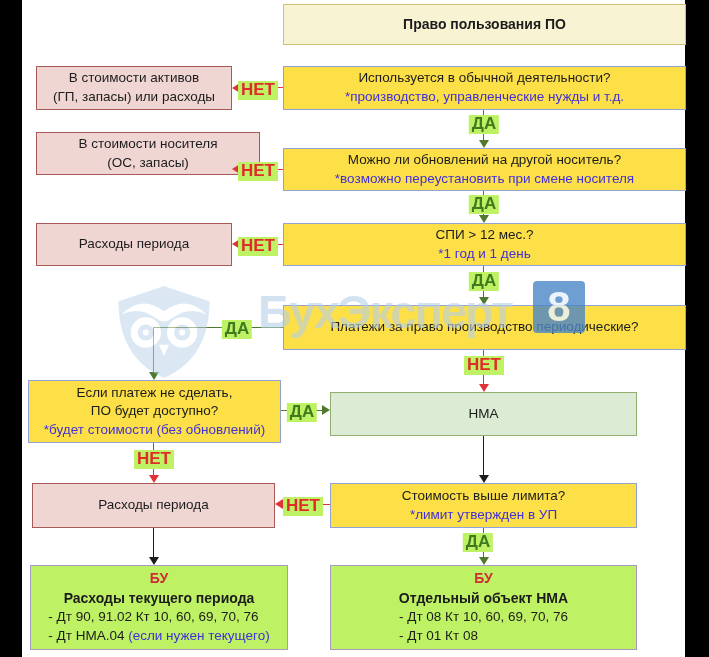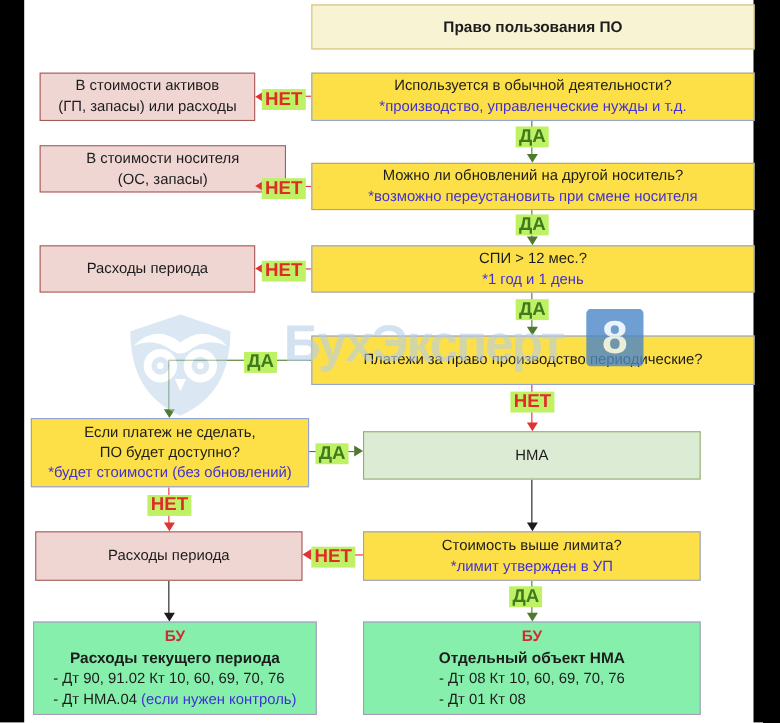--- a/index.html
+++ b/index.html
@@ -9,21 +9,21 @@
   .bar.left{left:0;width:22px;}
   .bar.right{left:685px;width:24px;}
 
   .box{position:absolute;box-sizing:border-box;display:flex;flex-direction:column;
        align-items:center;justify-content:center;text-align:center;
        font-size:13.5px;line-height:1.38;border:1.6px solid;z-index:1;}
   .yellow{background:#f8f3d2;border-color:#cfc075;}
   .blue{background:#fde047;border-color:#92a1d6;}
   .pink{background:#f0d6d3;border-color:#a85a58;}
   .greenbox{background:#dcebd4;border-color:#90af70;}
-  .purple{background:#86efac;border-color:#a79ac1;}
+  .purple{background:#bef264;border-color:#a79ac1;}
   .title-box{font-weight:bold;font-size:14px;}
   .note{color:#4130d6;}
   .bu-tag{color:#cf2d34;font-weight:bold;font-size:14px;}
   .bu-head{font-weight:bold;font-size:14px;}
   .bu-lines{text-align:left;font-size:13.5px;line-height:1.4;}
 
   .vl{position:absolute;width:0;border-left:1.5px solid;z-index:0;}
   .hl{position:absolute;height:0;border-top:1.5px solid;z-index:0;}
   .green{border-color:#4f7a2e;}
   .red{border-color:#e03434;}
@@ -110,21 +110,21 @@
   <div class="box blue" style="left:330px;top:483px;width:307px;height:45px;">
     <span>Стоимость выше лимита?</span>
     <span class="note">*лимит утвержден в УП</span>
   </div>
 
   <div class="box purple" style="left:30px;top:565px;width:258px;height:85px;">
     <span class="bu-tag">БУ</span>
     <span class="bu-head">Расходы текущего периода</span>
     <div class="bu-lines">
       <div>- Дт 90, 91.02 Кт 10, 60, 69, 70, 76</div>
-      <div><span>- Дт НМА.04 </span><span class="note">(если нужен контроль)</span></div>
+      <div><span>- Дт НМА.04 </span><span class="note">(если нужен текущего)</span></div>
     </div>
   </div>
   <div class="box purple" style="left:330px;top:565px;width:307px;height:85px;">
     <span class="bu-tag">БУ</span>
     <span class="bu-head">Отдельный объект НМА</span>
     <div class="bu-lines">
       <div>- Дт 08 Кт 10, 60, 69, 70, 76</div>
       <div>- Дт 01 Кт 08</div>
     </div>
   </div>

